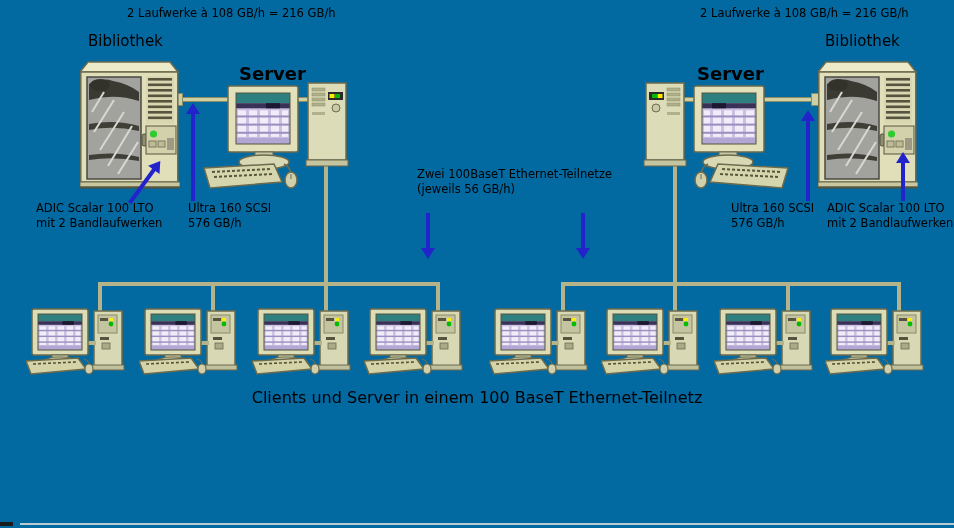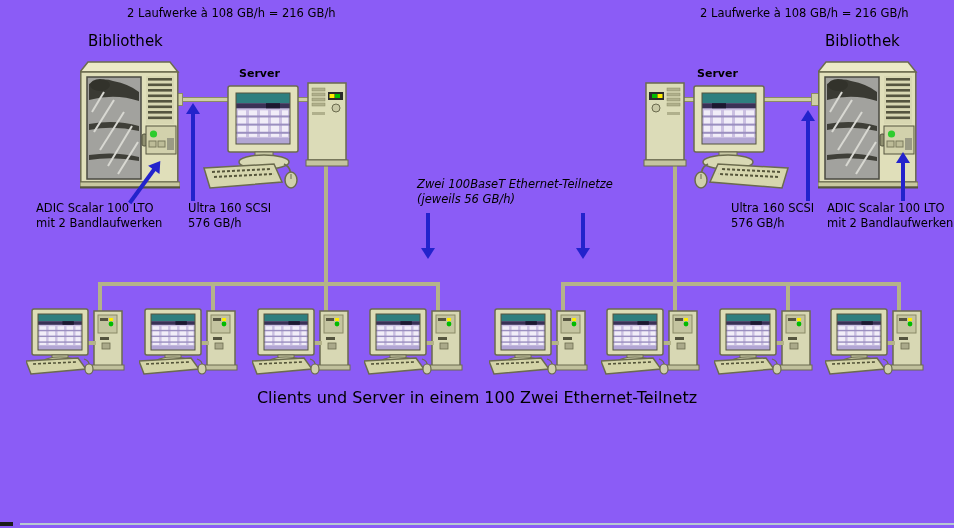--- a/index.html
+++ b/index.html
@@ -1,22 +1,22 @@
 <!DOCTYPE html>
 <html><head>
 <meta charset="utf-8">
 <style>
   html,body{margin:0;padding:0;background:#ffffff;}
   .stage{
-    position:relative;width:954px;height:528px;background:#8b5cf6;overflow:hidden;
+    position:relative;width:954px;height:528px;background:#0369a1;overflow:hidden;
     font-family:"DejaVu Sans","Liberation Sans",sans-serif;color:#000;
   }
   .txt{position:absolute;white-space:nowrap;font-size:11.5px;line-height:15px;}
   .txt.big{font-size:15px;}
-  .txt.bold{font-weight:bold;font-size:11px;}
+  .txt.bold{font-weight:bold;font-size:18px;}
   .txt.caption{font-size:16px;}
   .cable-h{position:absolute;height:5px;background:#cfcfa4;border:1px solid #8b8b64;box-sizing:border-box;border-left:none;border-right:none;}
   .cable-v{position:absolute;width:4px;background:#b4b389;}
   .bus{position:absolute;height:4px;background:#b4b389;}
   .stub{position:absolute;width:10px;height:13px;background:#cfcfa4;border:1px solid #8b8b64;box-sizing:border-box;}
   .shaft{position:absolute;width:4px;background:#2323cc;}
   .ah-up{position:absolute;width:0;height:0;border-left:7px solid transparent;border-right:7px solid transparent;border-bottom:11px solid #2323cc;}
   .ah-down{position:absolute;width:0;height:0;border-left:7px solid transparent;border-right:7px solid transparent;border-top:11px solid #2323cc;}
   .arrow-wrap{position:absolute;}
   .machine{position:absolute;}
@@ -247,32 +247,32 @@
 
   <div class="txt" style="left:36px;top:201px;">
     <span>ADIC Scalar 100 LTO</span><br>
     <span>mit 2 Bandlaufwerken</span>
   </div>
   <div class="txt" style="left:188px;top:201px;">
     <span>Ultra 160 SCSI</span><br>
     <span>576 GB/h</span>
   </div>
 
-  <div class="txt" style="left:417px;top:177px;font-style:italic;">
+  <div class="txt" style="left:417px;top:167px;">
     <span>Zwei 100BaseT Ethernet-Teilnetze</span><br>
     <span>(jeweils 56 GB/h)</span>
   </div>
 
   <div class="txt" style="left:731px;top:201px;">
     <span>Ultra 160 SCSI</span><br>
     <span>576 GB/h</span>
   </div>
   <div class="txt" style="left:827px;top:201px;">
     <span>ADIC Scalar 100 LTO</span><br>
     <span>mit 2 Bandlaufwerken</span>
   </div>
 
-  <div class="txt caption" style="left:477px;top:390px;transform:translateX(-50%);">Clients und Server in einem 100 Zwei Ethernet-Teilnetz</div>
+  <div class="txt caption" style="left:477px;top:390px;transform:translateX(-50%);">Clients und Server in einem 100 BaseT Ethernet-Teilnetz</div>
 
   <div class="baseline-dark"></div>
   <div class="baseline-light"></div>
 
 </div>
 
 </body></html>

